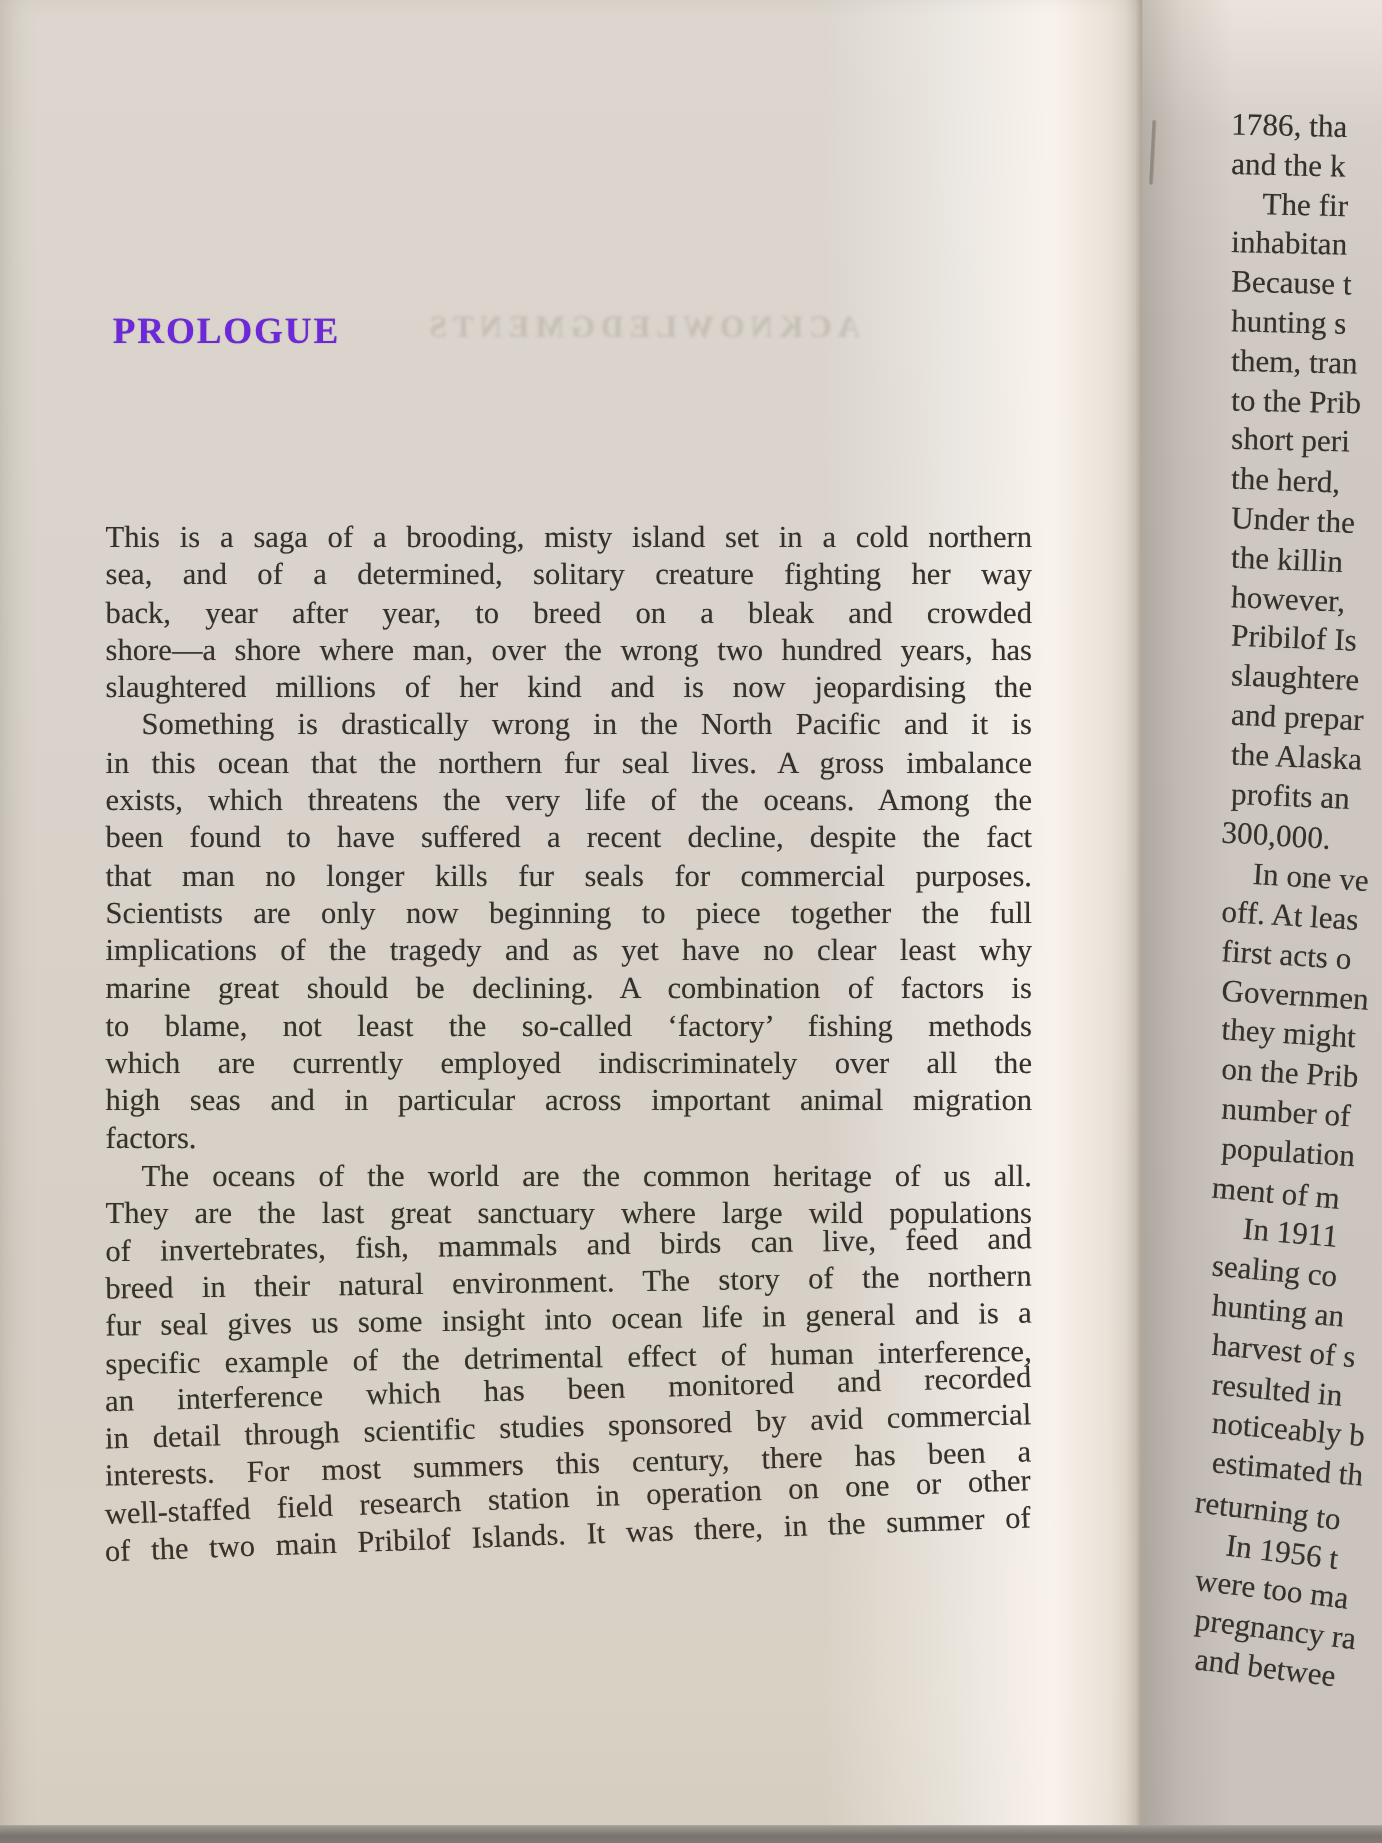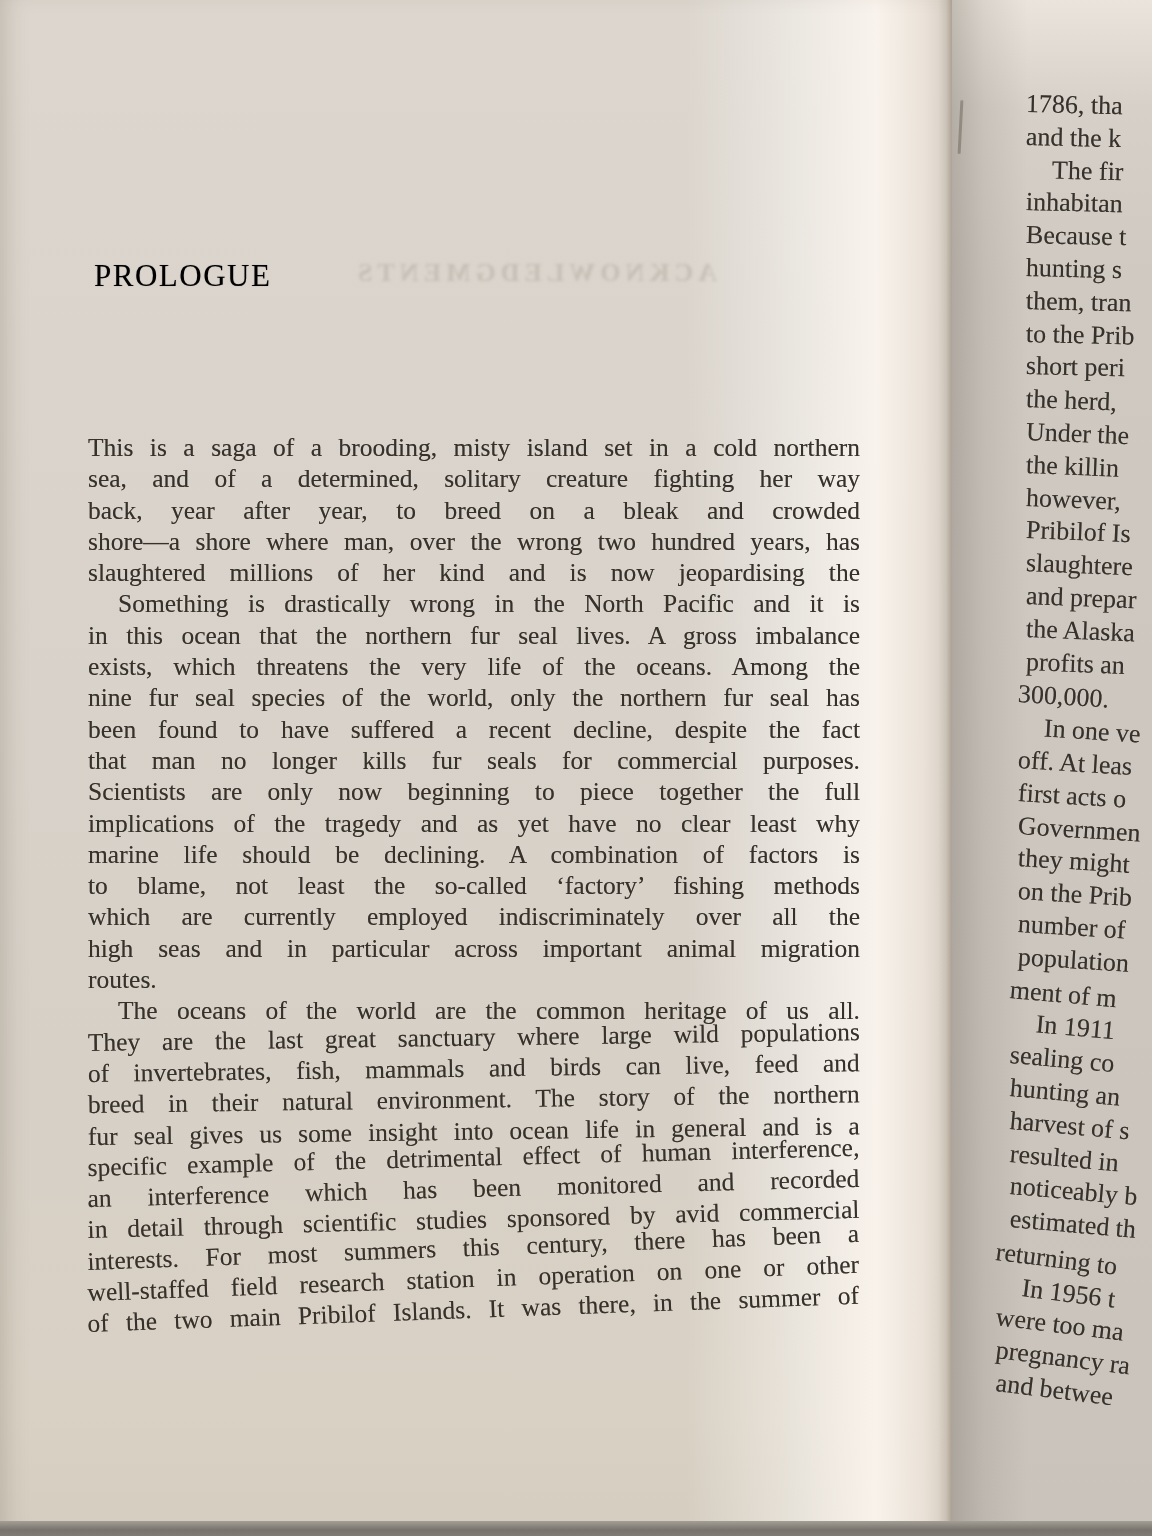--- a/index.html
+++ b/index.html
@@ -46,22 +46,22 @@
 
   
   .table-edge {
     position:absolute; left:0; top:1521px; width:1152px; height:15px;
     background:linear-gradient(180deg, #a39f97 0%, #78746d 60%, #807c75 100%);
   }
 
   
   .heading {
     position:absolute; left:94px; top:258px; z-index:3;
-    font-size:31px; font-weight:normal; letter-spacing:1.5px;
-    color:#000000; text-shadow:0 0 1px rgba(50,45,39,0.4);
+    font-size:31px; font-weight:bold; letter-spacing:1.5px;
+    color:#6d28d9; text-shadow:0 0 1px rgba(50,45,39,0.4);
   }
 
   .ghost {
     position:absolute; left:335px; top:258px; width:400px; z-index:2;
     font-size:26px; font-weight:bold; letter-spacing:5px; text-align:center;
     color:rgba(95,88,76,0.17);
     transform:scaleX(-1); filter:blur(1.4px);
   }
 
   .lp-lines {
@@ -111,30 +111,29 @@
 
   <div class="lp-lines">
       <div class="ln">This is a saga of a brooding, misty island set in a cold northern</div>
       <div class="ln">sea, and of a determined, solitary creature fighting her way</div>
       <div class="ln">back, year after year, to breed on a bleak and crowded</div>
       <div class="ln">shore—a shore where man, over the wrong two hundred years, has</div>
       <div class="ln">slaughtered millions of her kind and is now jeopardising the</div>
       <div class="ln ind">Something is drastically wrong in the North Pacific and it is</div>
       <div class="ln">in this ocean that the northern fur seal lives. A gross imbalance</div>
       <div class="ln">exists, which threatens the very life of the oceans. Among the</div>
-      <div class="ln">nine fur seal species of the world, only the northern fur seal has</div>
       <div class="ln">been found to have suffered a recent decline, despite the fact</div>
       <div class="ln">that man no longer kills fur seals for commercial purposes.</div>
       <div class="ln">Scientists are only now beginning to piece together the full</div>
       <div class="ln">implications of the tragedy and as yet have no clear least why</div>
-      <div class="ln">marine life should be declining. A combination of factors is</div>
+      <div class="ln">marine great should be declining. A combination of factors is</div>
       <div class="ln">to blame, not least the so-called ‘factory’ fishing methods</div>
       <div class="ln">which are currently employed indiscriminately over all the</div>
       <div class="ln">high seas and in particular across important animal migration</div>
-      <div class="ln end">routes.</div>
+      <div class="ln end">factors.</div>
       <div class="ln ind">The oceans of the world are the common heritage of us all.</div>
       <div class="ln">They are the last great sanctuary where large wild populations</div>
       <div class="ln">of invertebrates, fish, mammals and birds can live, feed and</div>
       <div class="ln">breed in their natural environment. The story of the northern</div>
       <div class="ln">fur seal gives us some insight into ocean life in general and is a</div>
       <div class="ln">specific example of the detrimental effect of human interference,</div>
       <div class="ln">an interference which has been monitored and recorded</div>
       <div class="ln">in detail through scientific studies sponsored by avid commercial</div>
       <div class="ln">interests. For most summers this century, there has been a</div>
       <div class="ln">well-staffed field research station in operation on one or other</div>

